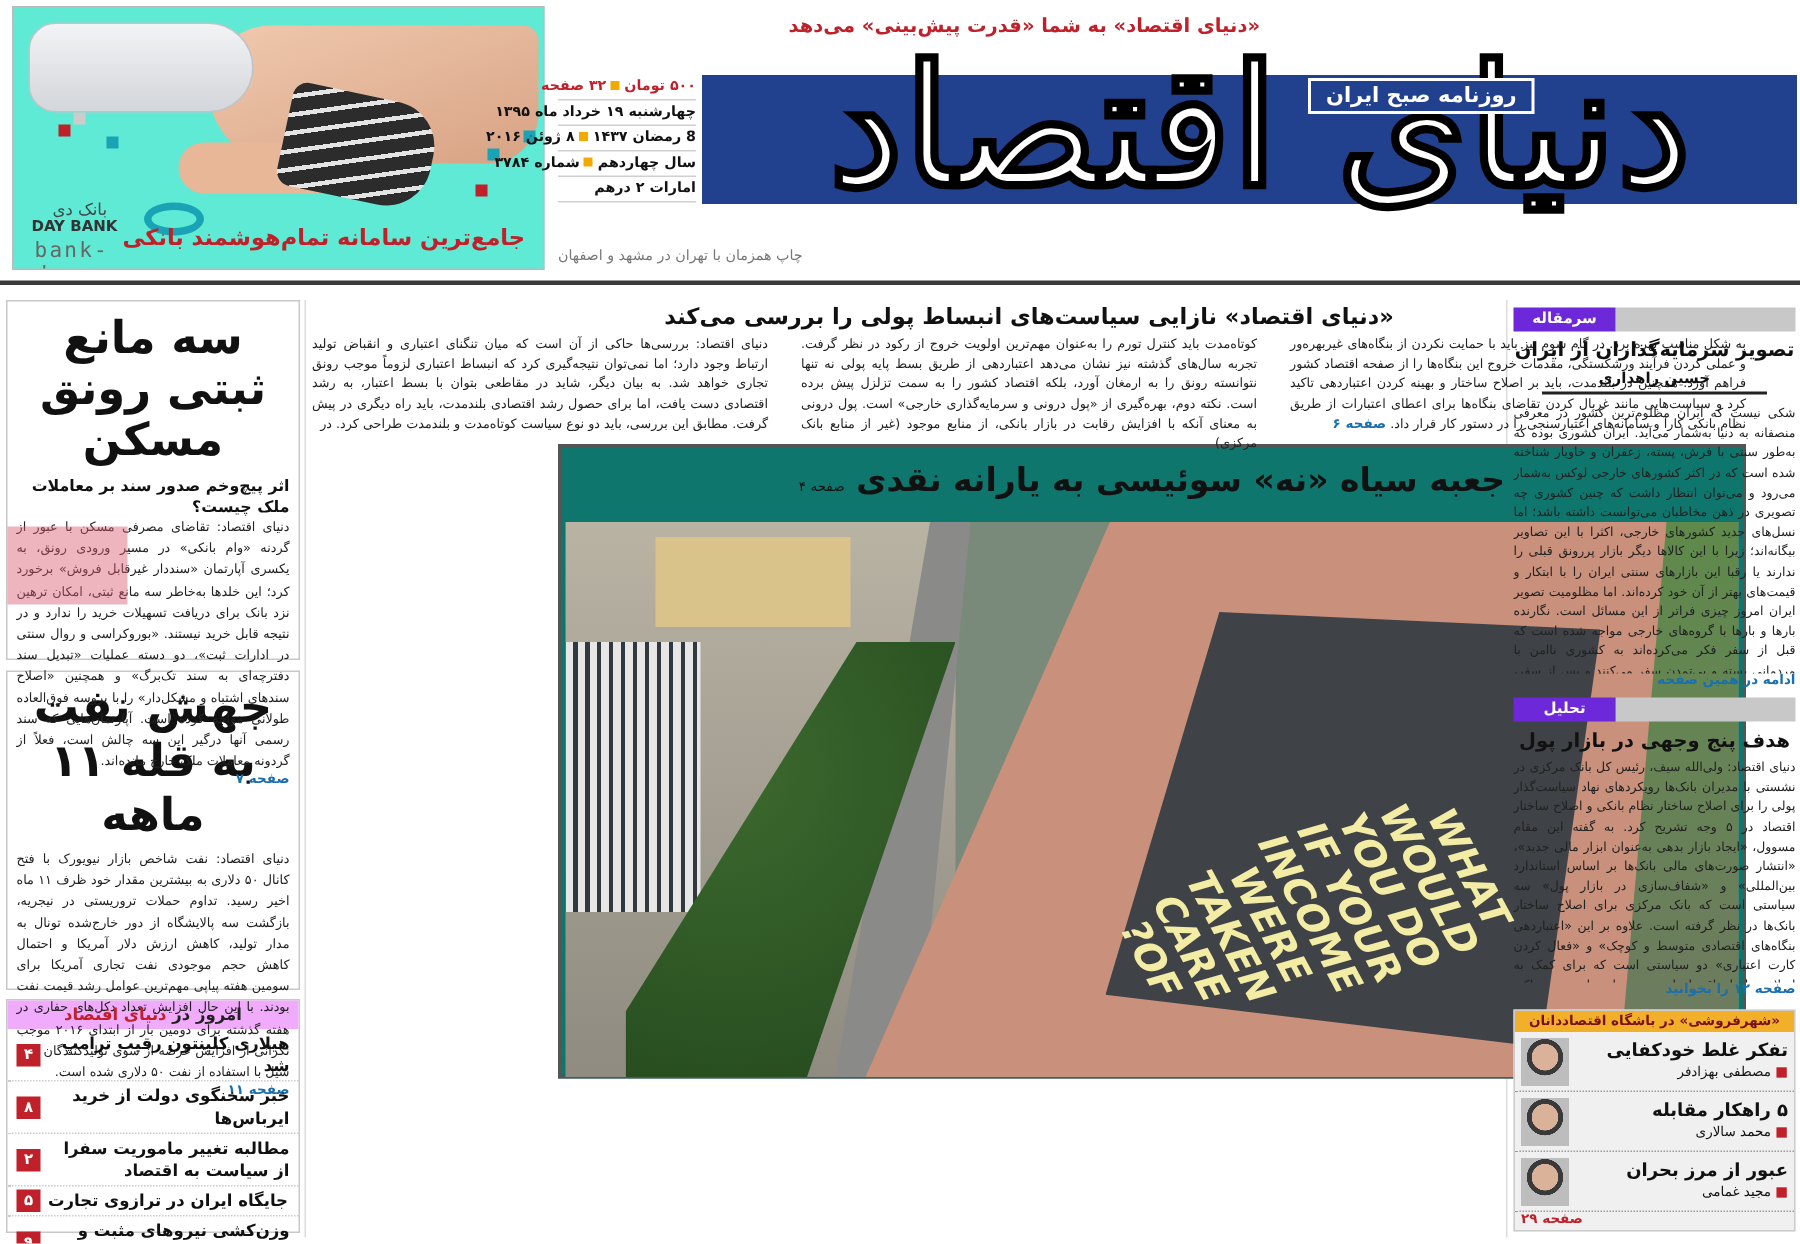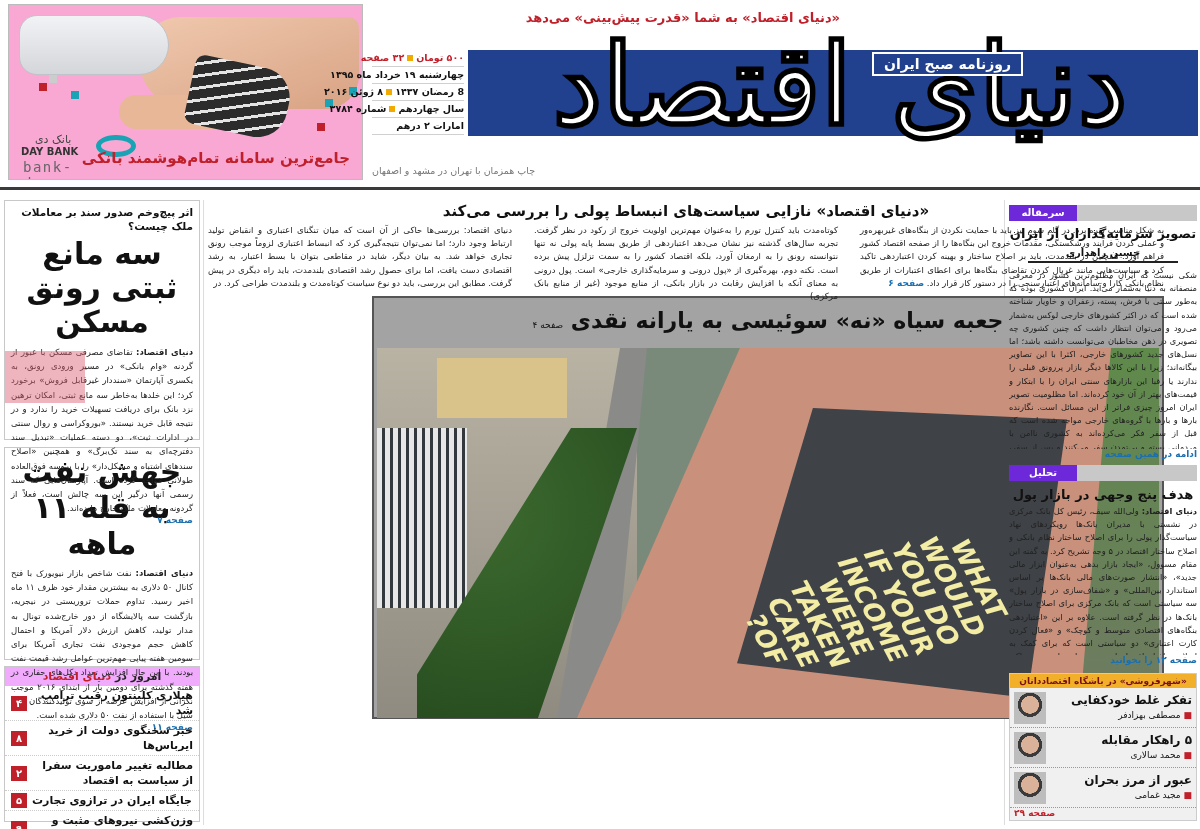--- a/index.html
+++ b/index.html
@@ -2,21 +2,21 @@
 <html><head>
 <meta charset="utf-8">
 <style>
   * { box-sizing: border-box; margin: 0; padding: 0; }
   html, body { width: 1200px; height: 829px; background: #ffffff; overflow: hidden; }
   body { font-family: "DejaVu Sans", sans-serif; color: #111; position: relative; }
   .rtl { direction: rtl; text-align: right; }
 
   
   #masthead { position: absolute; left: 0; top: 0; width: 1200px; height: 190px; }
-  #ad-box { position: absolute; left: 8px; top: 4px; width: 355px; height: 176px; border: 1px solid #bbb; background: #f9a8d4; overflow: hidden; }
+  #ad-box { position: absolute; left: 8px; top: 4px; width: 355px; height: 176px; border: 1px solid #bbb; background: #5eead4; overflow: hidden; }
   #ad-robot { position: absolute; left: 10px; top: 10px; width: 150px; height: 60px; background: linear-gradient(180deg,#f2f3f5,#d3d6da); border-radius: 24px 40px 40px 24px; border: 1px solid #c0c3c7; }
   #ad-robot-fingers { position: absolute; left: 180px; top: 58px; width: 100px; height: 70px; background: repeating-linear-gradient(160deg,#2c2c2c 0 9px,#e4e4e4 9px 12px); border-radius: 10px 30px 30px 10px; transform: rotate(12deg); }
   #ad-human { position: absolute; left: 130px; top: 12px; width: 220px; height: 92px; background: linear-gradient(160deg,#f0c9ae,#d8a284); border-radius: 50px 12px 40px 60px; }
   #ad-human2 { position: absolute; left: 110px; top: 90px; width: 120px; height: 34px; background: #e8b797; border-radius: 20px; }
   .ad-dot { position: absolute; width: 8px; height: 8px; }
   #ad-logo { position: absolute; left: 12px; top: 130px; width: 110px; }
   #ad-logo-mark { position: absolute; left: 75px; top: 0; width: 40px; height: 22px; border: 5px solid #1aa3b5; border-radius: 50%; }
   #ad-logo-fa { position: absolute; left: 14px; top: -2px; font-size: 11px; color: #444; }
   #ad-logo-en { position: absolute; left: 0; top: 11px; font-size: 10px; font-weight: bold; color: #333; }
   #ad-logo-url { position: absolute; left: 2px; top: 24px; font-size: 14px; letter-spacing: 1.5px; color: #666; font-family: "DejaVu Sans Mono", monospace; }
@@ -33,40 +33,40 @@
   .sq { display: inline-block; width: 6px; height: 6px; background: #f2a900; margin: 0 3px; }
   #print-note { position: absolute; left: 372px; top: 165px; font-size: 9.5px; color: #777; }
   #masthead-rule { position: absolute; left: 0; top: 187px; width: 1200px; height: 3px; background: #3a3a3a; }
 
   
   #left-col { position: absolute; left: 4px; top: 200px; width: 196px; }
   .box { border: 1px solid #c8c8c8; padding: 4px 6px; background: #fff; }
   #housing-kicker { font-size: 10.5px; font-weight: bold; line-height: 14px; }
   #housing-title { font-size: 30px; font-weight: bold; line-height: 34px; text-align: center; margin: 4px 0 6px; }
   .body-text { font-size: 8.5px; line-height: 14.2px; text-align: justify; color: #222; }
-  .lead { font-weight: bold; }
+  .lead { font-weight: normal; }
   .page-ref { font-size: 9px; font-weight: bold; color: #1a6fb0; }
   #housing-box { height: 240px; position: relative; }
   #pink-overlay { position: absolute; left: 0; top: 150px; width: 80px; height: 52px; background: rgba(220,90,110,0.45); }
   #oil-box { margin-top: 7px; height: 213px; }
   #oil-title { font-size: 30px; font-weight: bold; line-height: 36px; text-align: center; margin: 2px 0 4px; }
 
   #today-box { margin-top: 6px; height: 156px; border: 1px solid #c8c8c8; background: #fff; }
   #today-head { background: #f0abfc; color: #222; font-size: 11px; font-weight: bold; text-align: center; padding: 3px 0; }
   #today-head .red { color: #c0202a; }
   .today-item { display: flex; flex-direction: row-reverse; align-items: center; gap: 5px; padding: 2px 6px; font-size: 11px; font-weight: bold; border-bottom: 1px dotted #ccc; line-height: 15px; }
   .today-num { background: #c0202a; color: #fff; width: 16px; height: 15px; font-size: 10px; text-align: center; line-height: 15px; flex: none; }
 
   
   #center { position: absolute; left: 208px; top: 200px; width: 956px; }
   #main-kicker { font-size: 15px; font-weight: bold; text-align: center; line-height: 22px; }
   #main-headline { font-size: 64px; font-weight: bold; text-align: center; line-height: 100px; letter-spacing: -2px; }
   #main-cols { display: flex; flex-direction: row-reverse; gap: 22px; margin-top: 2px; height: 66px; }
   .main-col { flex: 1; font-size: 8.5px; line-height: 13.2px; text-align: justify; color: #222; }
-  #photo-frame { margin-top: 6px; width: 792px; height: 423px; border: 2px solid #555; background: #a3a3a3; padding: 0 3px 3px; }
+  #photo-frame { margin-top: 6px; width: 792px; height: 423px; border: 2px solid #555; background: #0f766e; padding: 0 3px 3px; }
   #photo-title { font-size: 22px; font-weight: bold; text-align: center; line-height: 46px; }
   #photo-title .pg { font-size: 9px; font-weight: normal; }
   #photo { position: relative; width: 782px; height: 370px; background: #7a8a7a; overflow: hidden; }
   #ph-city { position: absolute; left: 0; top: 0; width: 260px; height: 370px; background: linear-gradient(180deg,#b9b3a4,#8f8b80); }
   #ph-bldg1 { position: absolute; left: 0; top: 80px; width: 90px; height: 180px; background: repeating-linear-gradient(90deg,#e7e7e7 0 5px,#33383d 5px 8px); }
   #ph-bldg2 { position: absolute; left: 60px; top: 10px; width: 130px; height: 60px; background: #d9c38a; }
   #ph-trees { position: absolute; left: 40px; top: 80px; width: 220px; height: 290px; background: radial-gradient(circle at 30% 30%,#3c6a2f,#24481d); clip-path: polygon(70% 0,100% 0,55% 100%,0 100%,0 85%); }
   #ph-road { position: absolute; left: 180px; top: 0; width: 90px; height: 370px; background: #8a8a88; clip-path: polygon(100% 0,60% 100%,0 100%,70% 0); }
   #ph-square { position: absolute; left: 200px; top: 0; width: 582px; height: 370px; background: #c9907c; clip-path: polygon(28% 0,100% 0,100% 100%,0 100%); }
   #ph-mat { position: absolute; left: 360px; top: 60px; width: 330px; height: 290px; background: #3f4246; clip-path: polygon(23% 0,100% 4%,88% 100%,0 88%); }
@@ -139,22 +139,22 @@
   </div>
   <div id="print-note" class="rtl">چاپ همزمان با تهران در مشهد و اصفهان</div>
   <div id="masthead-rule"></div>
 </div>
 
 <div class="divider-v" style="left:203px"></div>
 <div class="divider-v" style="left:1004px"></div>
 
 <div id="left-col">
   <div id="housing-box" class="box rtl">
+    <div id="housing-title">سه مانع ثبتی رونق مسکن</div>
     <div id="housing-kicker">اثر پیچ‌وخم صدور سند بر معاملات ملک چیست؟</div>
-    <div id="housing-title">سه مانع ثبتی رونق مسکن</div>
     <div class="body-text">
       <span class="lead">دنیای اقتصاد:</span>
       <span>تقاضای مصرفی مسکن با عبور از گردنه «وام بانکی» در مسیر ورودی رونق، به یکسری آپارتمان «سنددار غیرقابل فروش» برخورد کرد؛ این خلدها به‌خاطر سه مانع ثبتی، امکان ترهین نزد بانک برای دریافت تسهیلات خرید را ندارد و در نتیجه قابل خرید نیستند. «بوروکراسی و روال سنتی در ادارات ثبت»، دو دسته عملیات «تبدیل سند دفترچه‌ای به سند تک‌برگ» و همچنین «اصلاح سندهای اشتباه و مشکل‌دار» را با پروسه فوق‌العاده طولانی مواجه کرده است. آپارتمان‌هایی که سند رسمی آنها درگیر این سه چالش است، فعلاً از گردونه معاملات ملک خارج مانده‌اند.</span>
     </div>
     <div class="page-ref">صفحه ۷</div>
     <div id="pink-overlay"></div>
   </div>
 
   <div id="oil-box" class="box rtl">
     <div id="oil-title">جهش نفت به قله ۱۱ ماهه</div>

